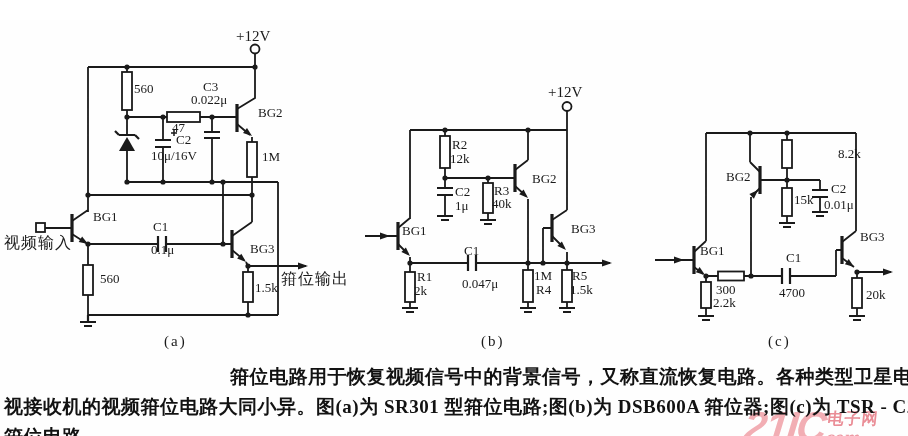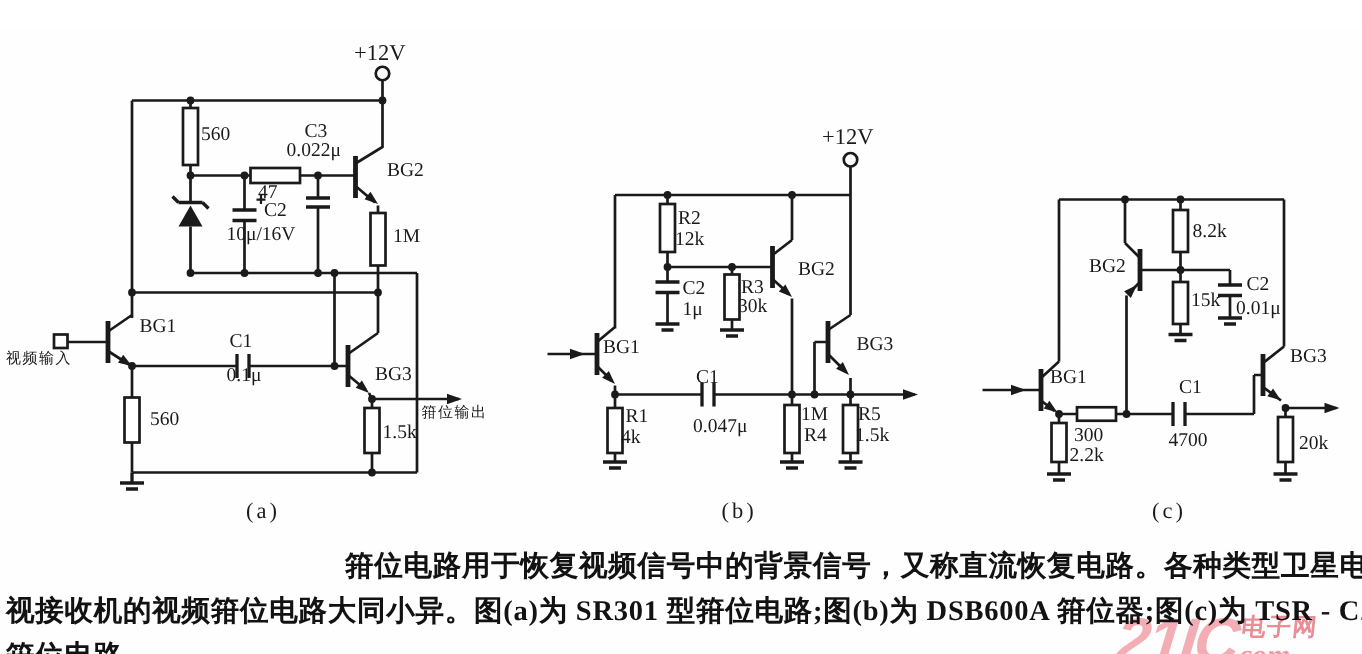--- a/index.html
+++ b/index.html
@@ -1,21 +1,21 @@
 <!DOCTYPE html>
 <html><head>
 <meta charset="utf-8">
 <style>
   html,body{margin:0;padding:0;background:#ffffff;}
   .stage{position:relative;width:908px;height:436px;background:#fefefe;overflow:hidden;
          font-family:"Liberation Serif", serif;color:#1a1a1a;margin-top:20px;}
   svg{position:absolute;left:0;top:0;}
   .lbl{position:absolute;font-size:13px;line-height:1.1;white-space:nowrap;color:#1a1a1a;z-index:3;}
   .lbl.big{font-size:15px;}
-  .lbl.cjk{font-size:10px;letter-spacing:1px;}
+  .lbl.cjk{font-size:16px;letter-spacing:1px;}
   .cap{font-size:15px;letter-spacing:2px;}
   .para{position:absolute;font-size:19px;font-weight:600;color:#121212;white-space:nowrap;z-index:4;letter-spacing:0.5px;}
   .wm{position:absolute;left:744px;top:385px;display:flex;align-items:flex-end;z-index:1;
       transform:skewX(-6deg);}
   .wm-brand{font-family:"Liberation Sans", sans-serif;font-size:42px;font-weight:bold;font-style:italic;
             color:#f2aeb4;letter-spacing:-2px;line-height:44px;}
   .wm-stack{display:flex;flex-direction:column;margin-left:2px;line-height:1;}
   .wm-cn{font-size:16px;font-weight:bold;color:#ea8d96;letter-spacing:1px;}
   .wm-com{font-family:"Liberation Serif", serif;font-size:20px;font-weight:bold;font-style:italic;
           color:#ee9aa4;border-bottom:2px solid #f2b6bb;}
@@ -191,35 +191,35 @@
   <span class="lbl" style="left:255px;top:261px">1.5k</span>
   <span class="lbl" style="left:100px;top:252px">560</span>
   <span class="lbl cap" style="left:164px;top:313px">(a)</span>
 
   <span class="lbl big" style="left:548px;top:64px">+12V</span>
   <span class="lbl" style="left:452px;top:118px">R2</span>
   <span class="lbl" style="left:450px;top:132px">12k</span>
   <span class="lbl" style="left:455px;top:165px">C2</span>
   <span class="lbl" style="left:455px;top:179px">1μ</span>
   <span class="lbl" style="left:494px;top:164px">R3</span>
-  <span class="lbl" style="left:492px;top:177px">30k</span>
+  <span class="lbl" style="left:492px;top:177px">40k</span>
   <span class="lbl" style="left:532px;top:152px">BG2</span>
   <span class="lbl" style="left:402px;top:204px">BG1</span>
   <span class="lbl" style="left:417px;top:250px">R1</span>
-  <span class="lbl" style="left:414px;top:264px">4k</span>
+  <span class="lbl" style="left:414px;top:264px">2k</span>
   <span class="lbl" style="left:464px;top:224px">C1</span>
   <span class="lbl" style="left:462px;top:257px">0.047μ</span>
   <span class="lbl" style="left:534px;top:249px">1M</span>
   <span class="lbl" style="left:536px;top:263px">R4</span>
   <span class="lbl" style="left:572px;top:249px">R5</span>
   <span class="lbl" style="left:570px;top:263px">1.5k</span>
   <span class="lbl" style="left:571px;top:202px">BG3</span>
   <span class="lbl cap" style="left:481px;top:313px">(b)</span>
 
-  <span class="lbl" style="left:795px;top:127px">8.2k</span>
+  <span class="lbl" style="left:838px;top:127px">8.2k</span>
   <span class="lbl" style="left:726px;top:150px">BG2</span>
   <span class="lbl" style="left:794px;top:173px">15k</span>
   <span class="lbl" style="left:831px;top:162px">C2</span>
   <span class="lbl" style="left:824px;top:178px">0.01μ</span>
   <span class="lbl" style="left:700px;top:224px">BG1</span>
   <span class="lbl" style="left:860px;top:210px">BG3</span>
   <span class="lbl" style="left:716px;top:263px">300</span>
   <span class="lbl" style="left:713px;top:276px">2.2k</span>
   <span class="lbl" style="left:786px;top:231px">C1</span>
   <span class="lbl" style="left:779px;top:266px">4700</span>

